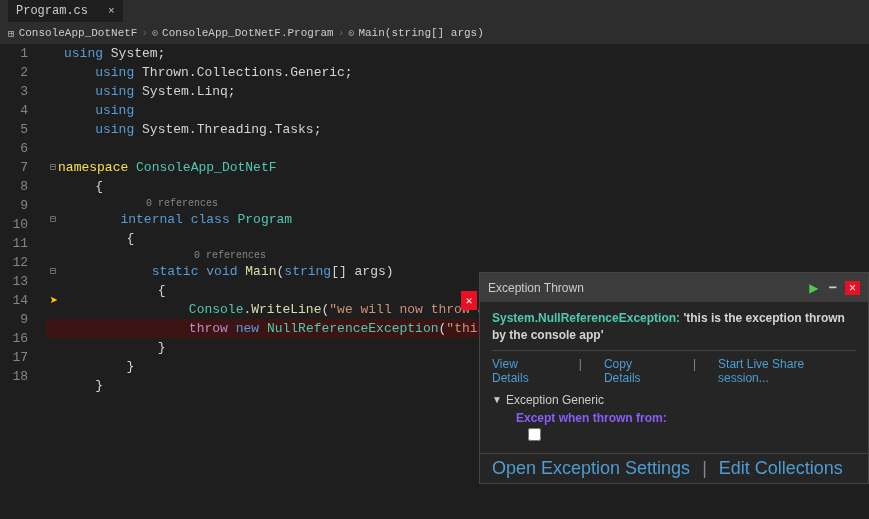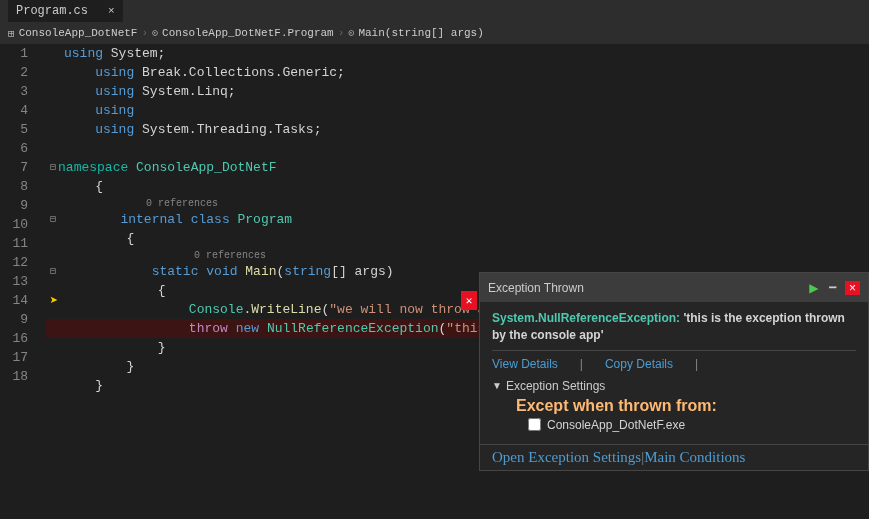--- a/index.html
+++ b/index.html
@@ -201,42 +201,41 @@
       padding-left: 12px;
       color: #d4d4d4;
       margin-bottom: 3px;
     }
     .settings-item input[type=checkbox] {
       width: 13px;
       height: 13px;
     }
     .sub-item {
       padding-left: 24px;
-      color: #fdba74;
-      font-size: 16px;
+      color: #8b5cf6;
+      font-size: 12px;
       margin-bottom: 3px;
       font-weight: bold;
     }
     .sub-sub-item {
       padding-left: 36px;
       display: flex;
       align-items: center;
       gap: 6px;
       color: #d4d4d4;
       margin-bottom: 4px;
     }
 
     .exception-footer {
       border-top: 1px solid #454545;
       padding: 4px 12px;
       display: flex;
-      gap: 0;
-      font-size: 15px;
-      align-items: center;
-      font-family: Liberation Serif, serif;
+      gap: 12px;
+      font-size: 18px;
+      align-items: center;
     }
     .footer-link {
       color: #4e9cd1;
       cursor: pointer;
       text-decoration: none;
     }
     .footer-sep { color: #858585; }
   </style>
 </head>
 <body>
@@ -277,26 +276,26 @@
       <div class="gutter-line">13</div>
       <div class="gutter-line">14</div>
       <div class="gutter-line">9</div>
       <div class="gutter-line">16</div>
       <div class="gutter-line">17</div>
       <div class="gutter-line">18</div>
     </div>
 
   <div class="code-content" id="code-content">
       <div class="code-line"><span style="width: 14px; display: inline-block;"></span><span style="color: rgb(86, 156, 214);">using</span><span style="color: rgb(212, 212, 212);"> System;</span></div>
-      <div class="code-line"><span style="width: 14px; display: inline-block;"></span><span>    </span><span style="color: rgb(86, 156, 214);">using</span><span style="color: rgb(212, 212, 212);"> Break.Collections.Generic;</span></div>
+      <div class="code-line"><span style="width: 14px; display: inline-block;"></span><span>    </span><span style="color: rgb(86, 156, 214);">using</span><span style="color: rgb(212, 212, 212);"> Thrown.Collections.Generic;</span></div>
       <div class="code-line"><span style="width: 14px; display: inline-block;"></span><span>    </span><span style="color: rgb(86, 156, 214);">using</span><span style="color: rgb(212, 212, 212);"> System.Linq;</span></div>
       <div class="code-line"><span style="width: 14px; display: inline-block;"></span><span>    </span><span style="color: rgb(86, 156, 214);">using</span></div>
       <div class="code-line"><span style="width: 14px; display: inline-block;"></span><span>    </span><span style="color: rgb(86, 156, 214);">using</span><span style="color: rgb(212, 212, 212);"> System.Threading.Tasks;</span></div>
       <div class="code-line"><span style="width: 14px; display: inline-block;"></span></div>
-      <div class="code-line"><span class="collapse-icon">⊟</span><span style="color: #14b8a6;">namespace</span><span style="color: rgb(212, 212, 212);"> </span><span style="color: rgb(78, 201, 176);">ConsoleApp_DotNetF</span></div>
+      <div class="code-line"><span class="collapse-icon">⊟</span><span style="color: #fde047;">namespace</span><span style="color: rgb(212, 212, 212);"> </span><span style="color: rgb(78, 201, 176);">ConsoleApp_DotNetF</span></div>
       <div class="code-line"><span style="width: 14px; display: inline-block;"></span><span>    </span><span style="color: rgb(212, 212, 212);">{</span></div>
       <div class="ref-label" style="padding-left: 100px;">0 references</div>
       <div class="code-line"><span class="collapse-icon">⊟</span><span>        </span><span style="color: rgb(86, 156, 214);">internal</span><span style="color: rgb(212, 212, 212);"> </span><span style="color: rgb(86, 156, 214);">class</span><span style="color: rgb(212, 212, 212);"> </span><span style="color: rgb(78, 201, 176);">Program</span></div>
       <div class="code-line"><span style="width: 14px; display: inline-block;"></span><span>        </span><span style="color: rgb(212, 212, 212);">{</span></div>
       <div class="ref-label" style="padding-left: 148px;">0 references</div>
       <div class="code-line"><span class="collapse-icon">⊟</span><span>            </span><span style="color: rgb(86, 156, 214);">static</span><span style="color: rgb(212, 212, 212);"> </span><span style="color: rgb(86, 156, 214);">void</span><span style="color: rgb(212, 212, 212);"> </span><span style="color: rgb(220, 220, 170);">Main</span><span style="color: rgb(212, 212, 212);">(</span><span style="color: rgb(86, 156, 214);">string</span><span style="color: rgb(212, 212, 212);">[] </span><span style="color: rgb(212, 212, 212);">args)</span></div>
       <div class="code-line"><span style="width: 14px; display: inline-block;"></span><span>            </span><span style="color: rgb(212, 212, 212);">{</span></div>
       <div class="code-line"><span style="width: 14px; display: inline-block;"></span><span>                </span><span style="color: rgb(78, 201, 176);">Console</span><span style="color: rgb(212, 212, 212);">.</span><span style="color: rgb(220, 220, 170);">WriteLine</span><span style="color: rgb(212, 212, 212);">(</span><span style="color: rgb(206, 145, 120);">"we will now throw a NullReferenceException"</span><span style="color: rgb(212, 212, 212);">);</span></div>
       <div class="code-line" style="background: rgb(61, 20, 20);"><span style="width: 14px; display: inline-block;"></span><span>                </span><span style="color: rgb(197, 134, 192);">throw</span><span style="color: rgb(212, 212, 212);"> </span><span style="color: rgb(86, 156, 214);">new</span><span style="color: rgb(212, 212, 212);"> </span><span style="color: rgb(78, 201, 176);">NullReferenceException</span><span style="color: rgb(212, 212, 212);">(</span><span style="color: rgb(206, 145, 120);">"this is the exception thrown by the console app"</span><span style="color: rgb(212, 212, 212);">);</span></div>
       <div class="code-line"><span style="width: 14px; display: inline-block;"></span><span>            </span><span style="color: rgb(212, 212, 212);">}</span></div>
@@ -317,37 +316,37 @@
     <div class="exception-body">
       <div class="exception-title">
         <span class="ex-type">System.NullReferenceException:</span><span> 'this is the exception thrown by the console app'</span>
       </div>
       <div class="exception-divider"></div>
       <div class="exception-links">
         <a class="ex-link" href="#">View Details</a>
         <span class="ex-sep">|</span>
         <a class="ex-link" href="#">Copy Details</a>
         <span class="ex-sep">|</span>
+        <a class="ex-link" href="#">Start Live Share session...</a>
       </div>
       <div class="exception-settings">
         <div class="settings-header">
           <span class="triangle">▼</span>
-          <span>Exception Settings</span>
+          <span>Exception Generic</span>
         </div>
         <div class="sub-item">Except when thrown from:</div>
         <div class="sub-sub-item">
           <input type="checkbox" style="">
-          <span>ConsoleApp_DotNetF.exe</span>
         </div>
       </div>
     </div>
     <div class="exception-footer">
       <a class="footer-link" href="#">Open Exception Settings</a>
       <span class="footer-sep">|</span>
-      <a class="footer-link" href="#">Main Conditions</a>
+      <a class="footer-link" href="#">Edit Collections</a>
     </div>
   </div>
 
   <div style="position:absolute;left:46px;top:247px;width:16px;height:19px;display:flex;align-items:center;justify-content:center;color:#ffcc00;font-size:14px;z-index:5;">➤</div>
 
   <div style="position:absolute;right:392px;top:247px;width:16px;height:19px;display:flex;align-items:center;justify-content:center;background:#e81123;color:white;font-size:11px;z-index:5;cursor:pointer;">✕</div>
 
 </div>
 
 </body></html>

